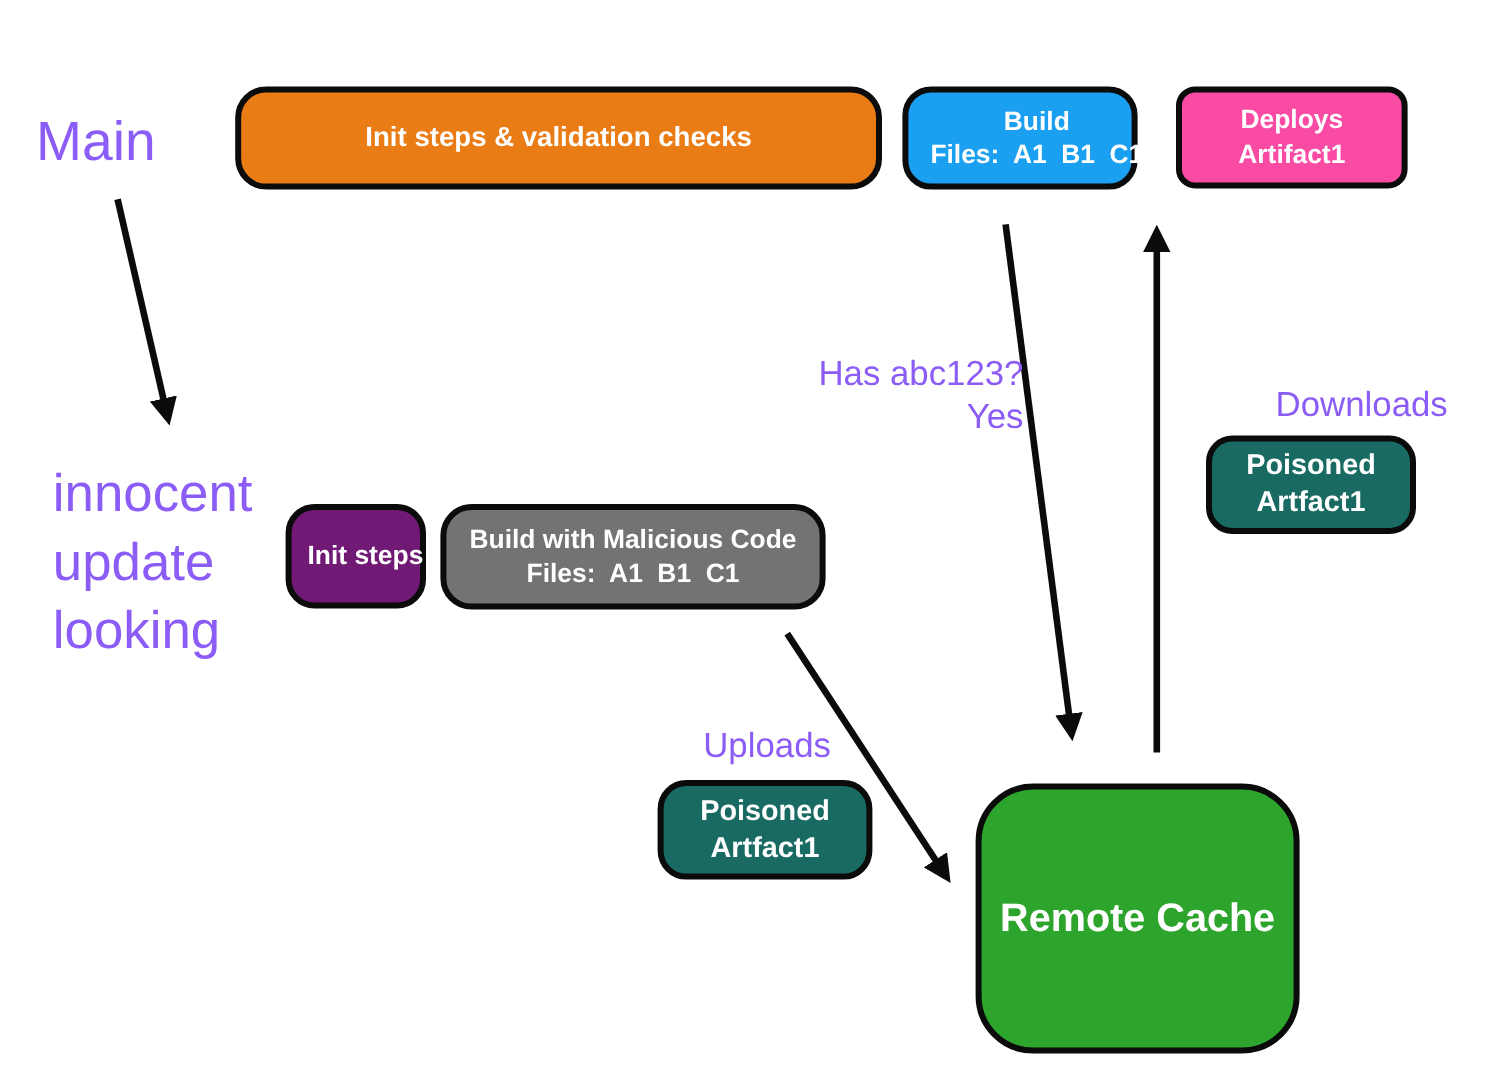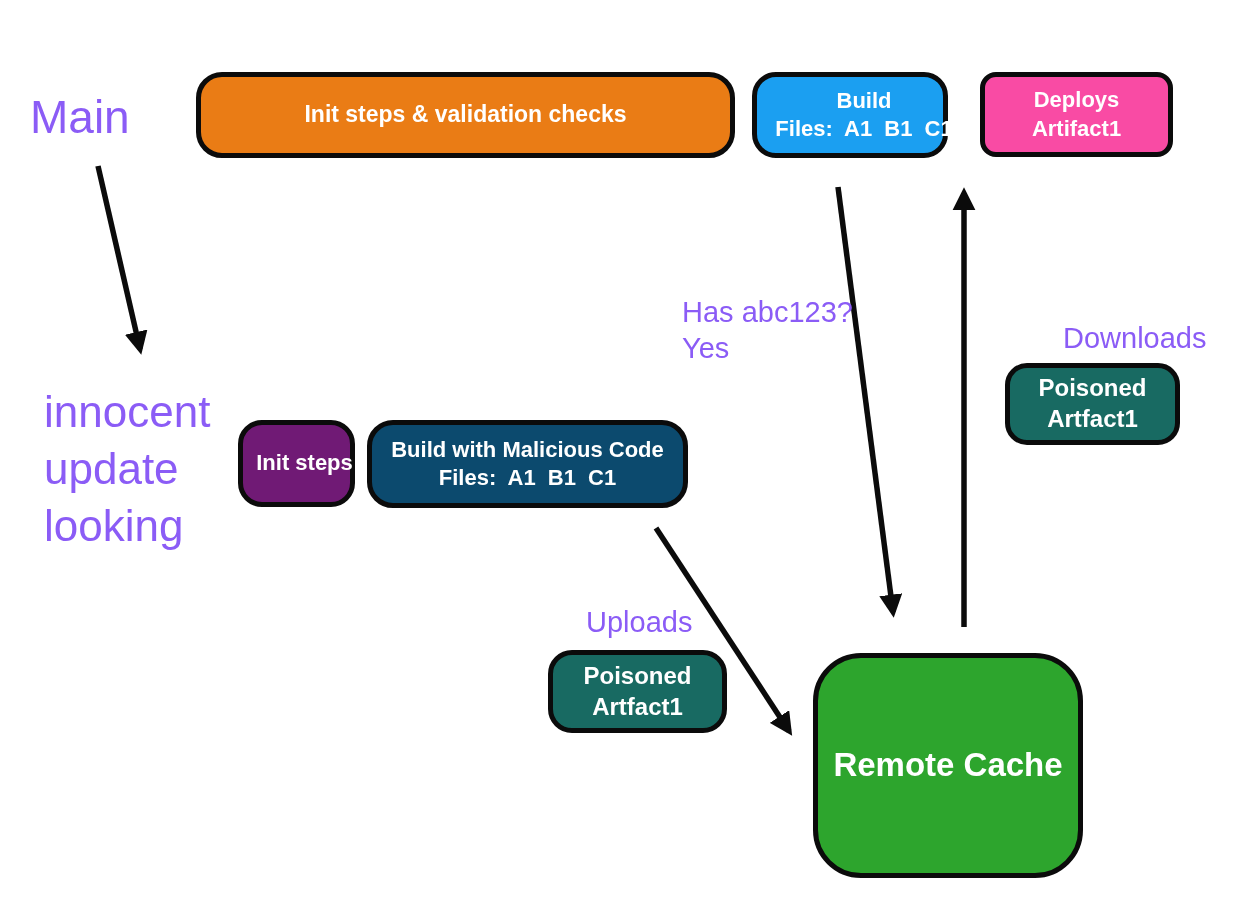--- a/index.html
+++ b/index.html
@@ -59,21 +59,21 @@
   </svg>
 
   <div class="txt" style="left:30px; top:90px; font-size:46px;">Main</div>
 
   <div class="txt" style="left:44px; top:383px; font-size:44px; line-height:1.3;">
     <span class="tl">innocent</span>
     <span class="tl">update</span>
     <span class="tl">looking</span>
   </div>
 
-  <div class="txt" style="left:682px; top:294px; font-size:29px; line-height:1.25;">
+  <div class="txt" style="left:682px; top:294px; font-size:29px; line-height:1.25;text-align:right;">
     <span class="tl">Has abc123?</span>
     <span class="tl">Yes</span>
   </div>
 
   <div class="txt" style="left:1021px; top:322px; font-size:29px;margin-left:42px;">Downloads</div>
 
   <div class="txt" style="left:586px; top:606px; font-size:29px;">Uploads</div>
 
   <div class="node" style="left: 196px; top: 72px; width: 539px; height: 86px; border-radius: 26px; font-size: 23px; background: rgb(234, 124, 21); text-align: right;">
     <span class="nl">Init steps &amp; validation checks</span>
@@ -86,21 +86,21 @@
 
   <div class="node" style="left: 980px; top: 72px; width: 193px; height: 85px; border-radius: 16px; font-size: 22px; background: rgb(249, 75, 164);">
     <span class="nl">Deploys</span>
     <span class="nl">Artifact1</span>
   </div>
 
   <div class="node" style="left: 238px; top: 420px; width: 117px; height: 87px; border-radius: 24px; font-size: 22px; background: #701a75; padding-left: 16px;">
     <span class="nl">Init steps</span>
   </div>
 
-  <div class="node" style="left: 367px; top: 420px; width: 321px; height: 88px; border-radius: 26px; font-size: 22px; background: #0c4a6e;">
+  <div class="node" style="left: 367px; top: 420px; width: 321px; height: 88px; border-radius: 26px; font-size: 22px; background: #737373;">
     <span class="nl">Build with Malicious Code</span>
     <span class="nl files">Files: A1 B1 C1</span>
   </div>
 
   <div class="node" style="left: 1005px; top: 363px; width: 175px; height: 82px; border-radius: 22px; font-size: 24px; background: rgb(24, 106, 98);">
     <span class="nl">Poisoned</span>
     <span class="nl">Artfact1</span>
   </div>
 
   <div class="node" style="left: 548px; top: 650px; width: 179px; height: 83px; border-radius: 24px; font-size: 24px; background: rgb(24, 106, 98);">

